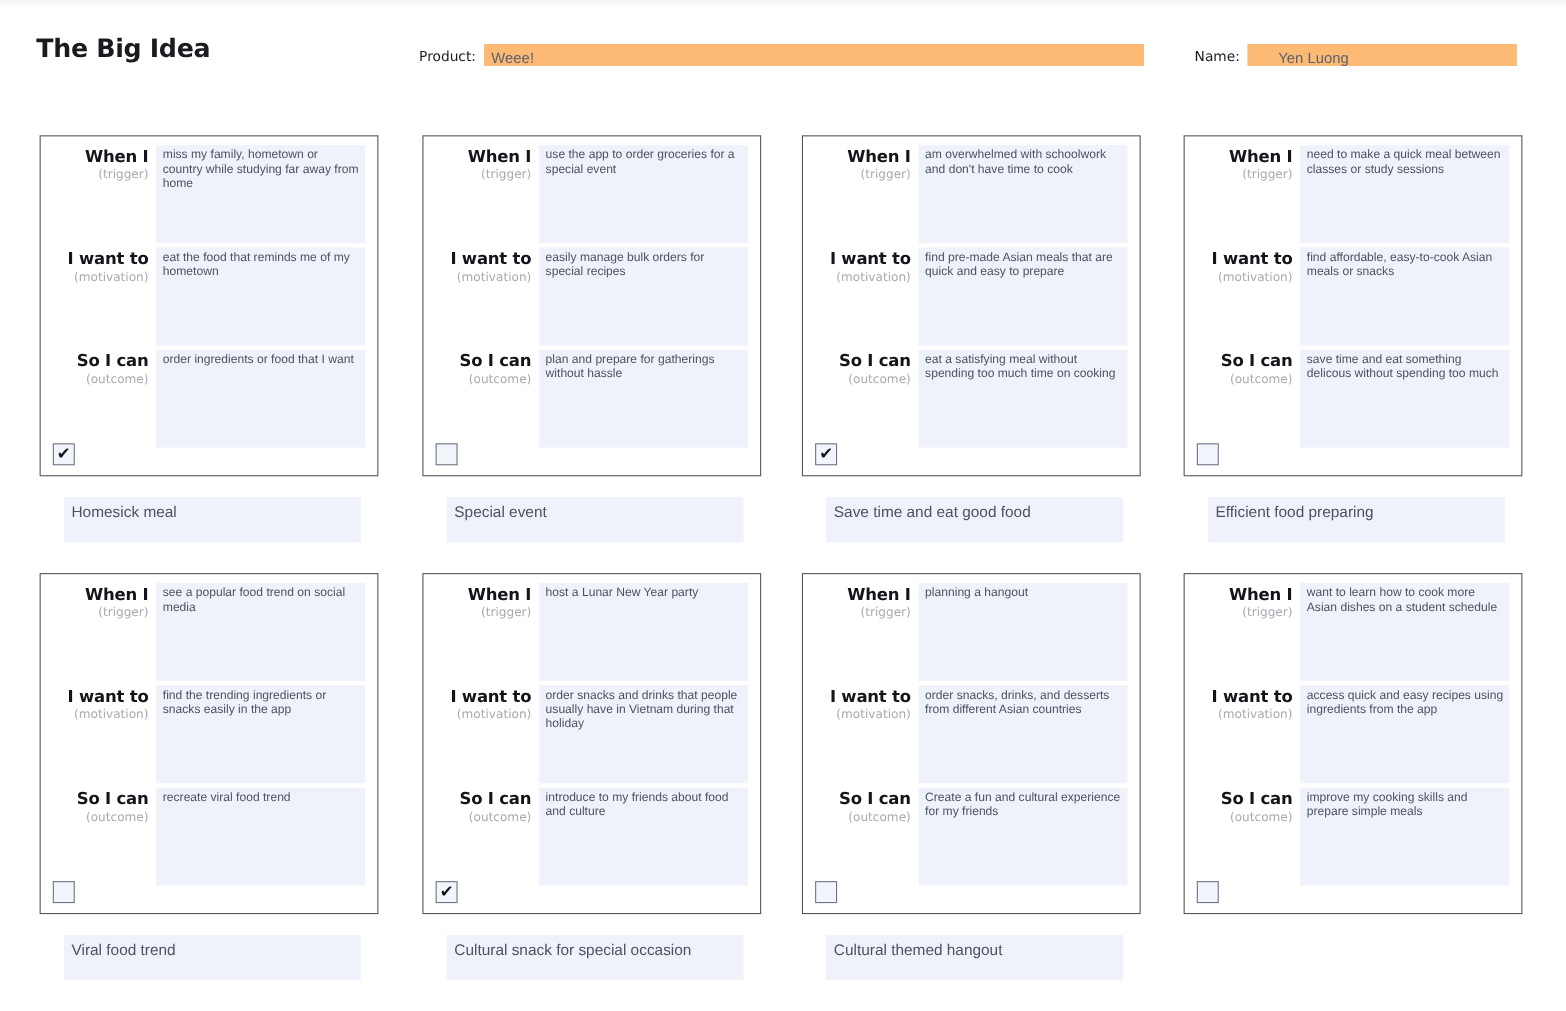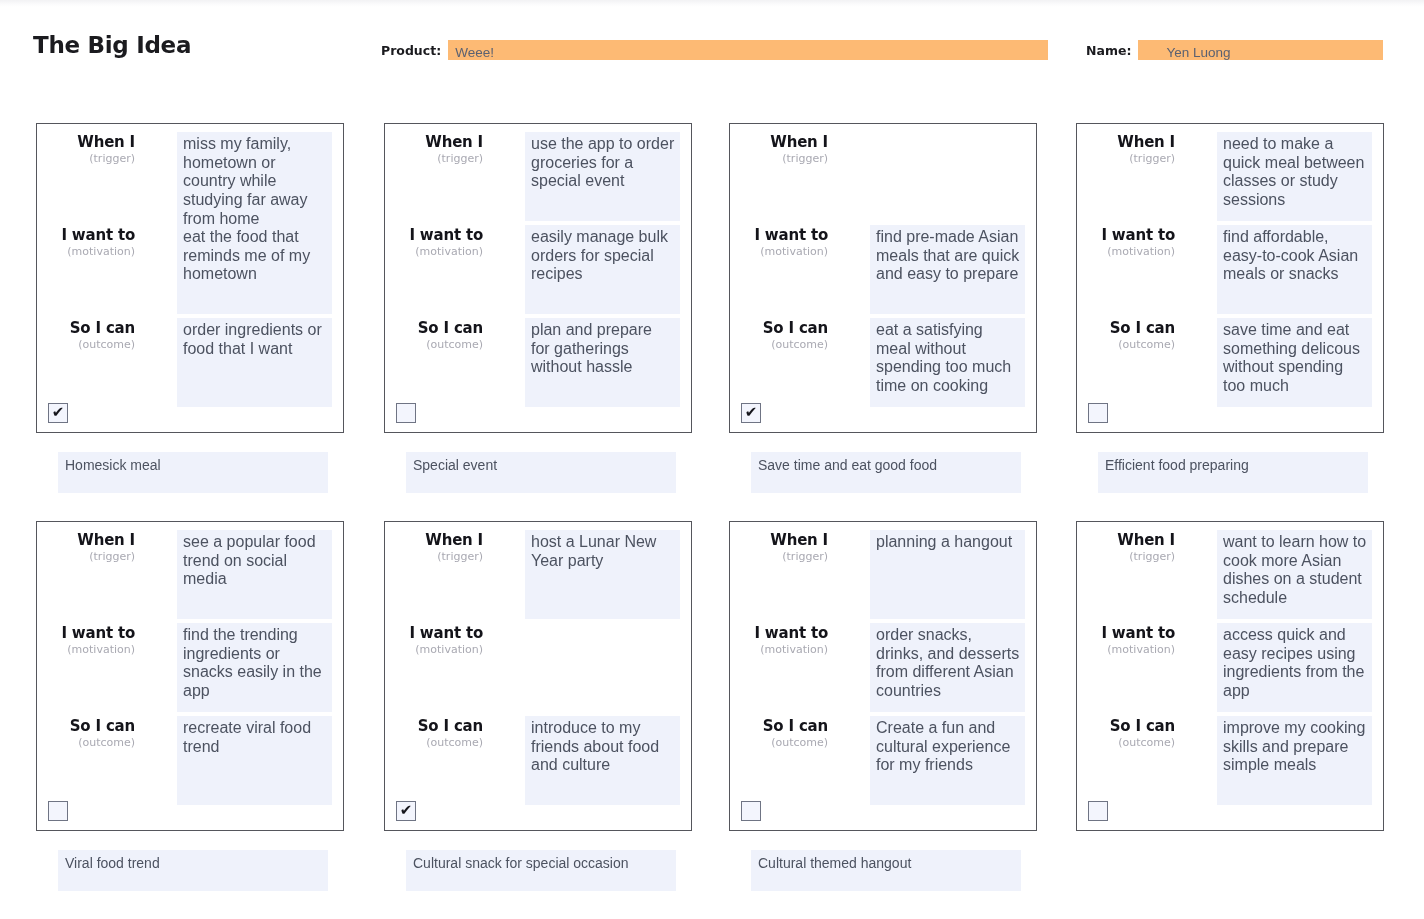--- a/index.html
+++ b/index.html
@@ -45,21 +45,21 @@
   }
   .field-group {
     position: absolute;
     display: flex;
     align-items: center;
   }
   .field-group.product { left: 381px; top: 16px; }
   .field-group.name    { left: 1086px; top: 16px; }
   .field-label {
     font-size: 12.5px;
-    font-weight: bold;
+    font-weight: normal;
     color: #1b1b1f;
     margin-right: 7px;
     white-space: nowrap;
     font-family: "DejaVu Sans", sans-serif;
   }
   .field-box {
     background: #fdba74;
     height: 20px;
     line-height: 25px;
     padding: 0 7px;
@@ -126,24 +126,23 @@
     font-size: 11px;
     color: #a9a9b2;
     line-height: 1.5;
     font-family: "DejaVu Sans", sans-serif;
   }
   .answer {
     flex: 1 1 auto;
     background: #eff2fb;
     min-height: 89px;
     padding: 3px 5px 3px 6px;
-    font-size: 16px;
+    font-size: 11px;
     line-height: 1.17;
     color: #4c5260;
-    margin-left: 35px;
   }
   .checkbox {
     position: absolute;
     left: 11px;
     bottom: 9px;
     width: 20px;
     height: 20px;
     border: 1.5px solid #6f7484;
     background: #f3f5fd;
     display: flex;
@@ -257,20 +256,21 @@
         <div class="caption">Special event</div>
       </div>
 
       <div class="cell c2">
         <div class="card">
           <div class="story-row">
             <div class="labels">
               <div class="label-main">When I</div>
               <div class="label-sub">(trigger)</div>
             </div>
+            <div class="answer">am overwhelmed with schoolwork and don't have time to cook</div>
           </div>
           <div class="story-row">
             <div class="labels">
               <div class="label-main">I want to</div>
               <div class="label-sub">(motivation)</div>
             </div>
             <div class="answer">find pre-made Asian meals that are quick and easy to prepare</div>
           </div>
           <div class="story-row">
             <div class="labels">
@@ -357,20 +357,21 @@
               <div class="label-main">When I</div>
               <div class="label-sub">(trigger)</div>
             </div>
             <div class="answer">host a Lunar New Year party</div>
           </div>
           <div class="story-row">
             <div class="labels">
               <div class="label-main">I want to</div>
               <div class="label-sub">(motivation)</div>
             </div>
+            <div class="answer">order snacks and drinks that people usually have in Vietnam during that holiday</div>
           </div>
           <div class="story-row">
             <div class="labels">
               <div class="label-main">So I can</div>
               <div class="label-sub">(outcome)</div>
             </div>
             <div class="answer">introduce to my friends about food and culture</div>
           </div>
           <div class="checkbox">
             <span class="tick">✔</span>

